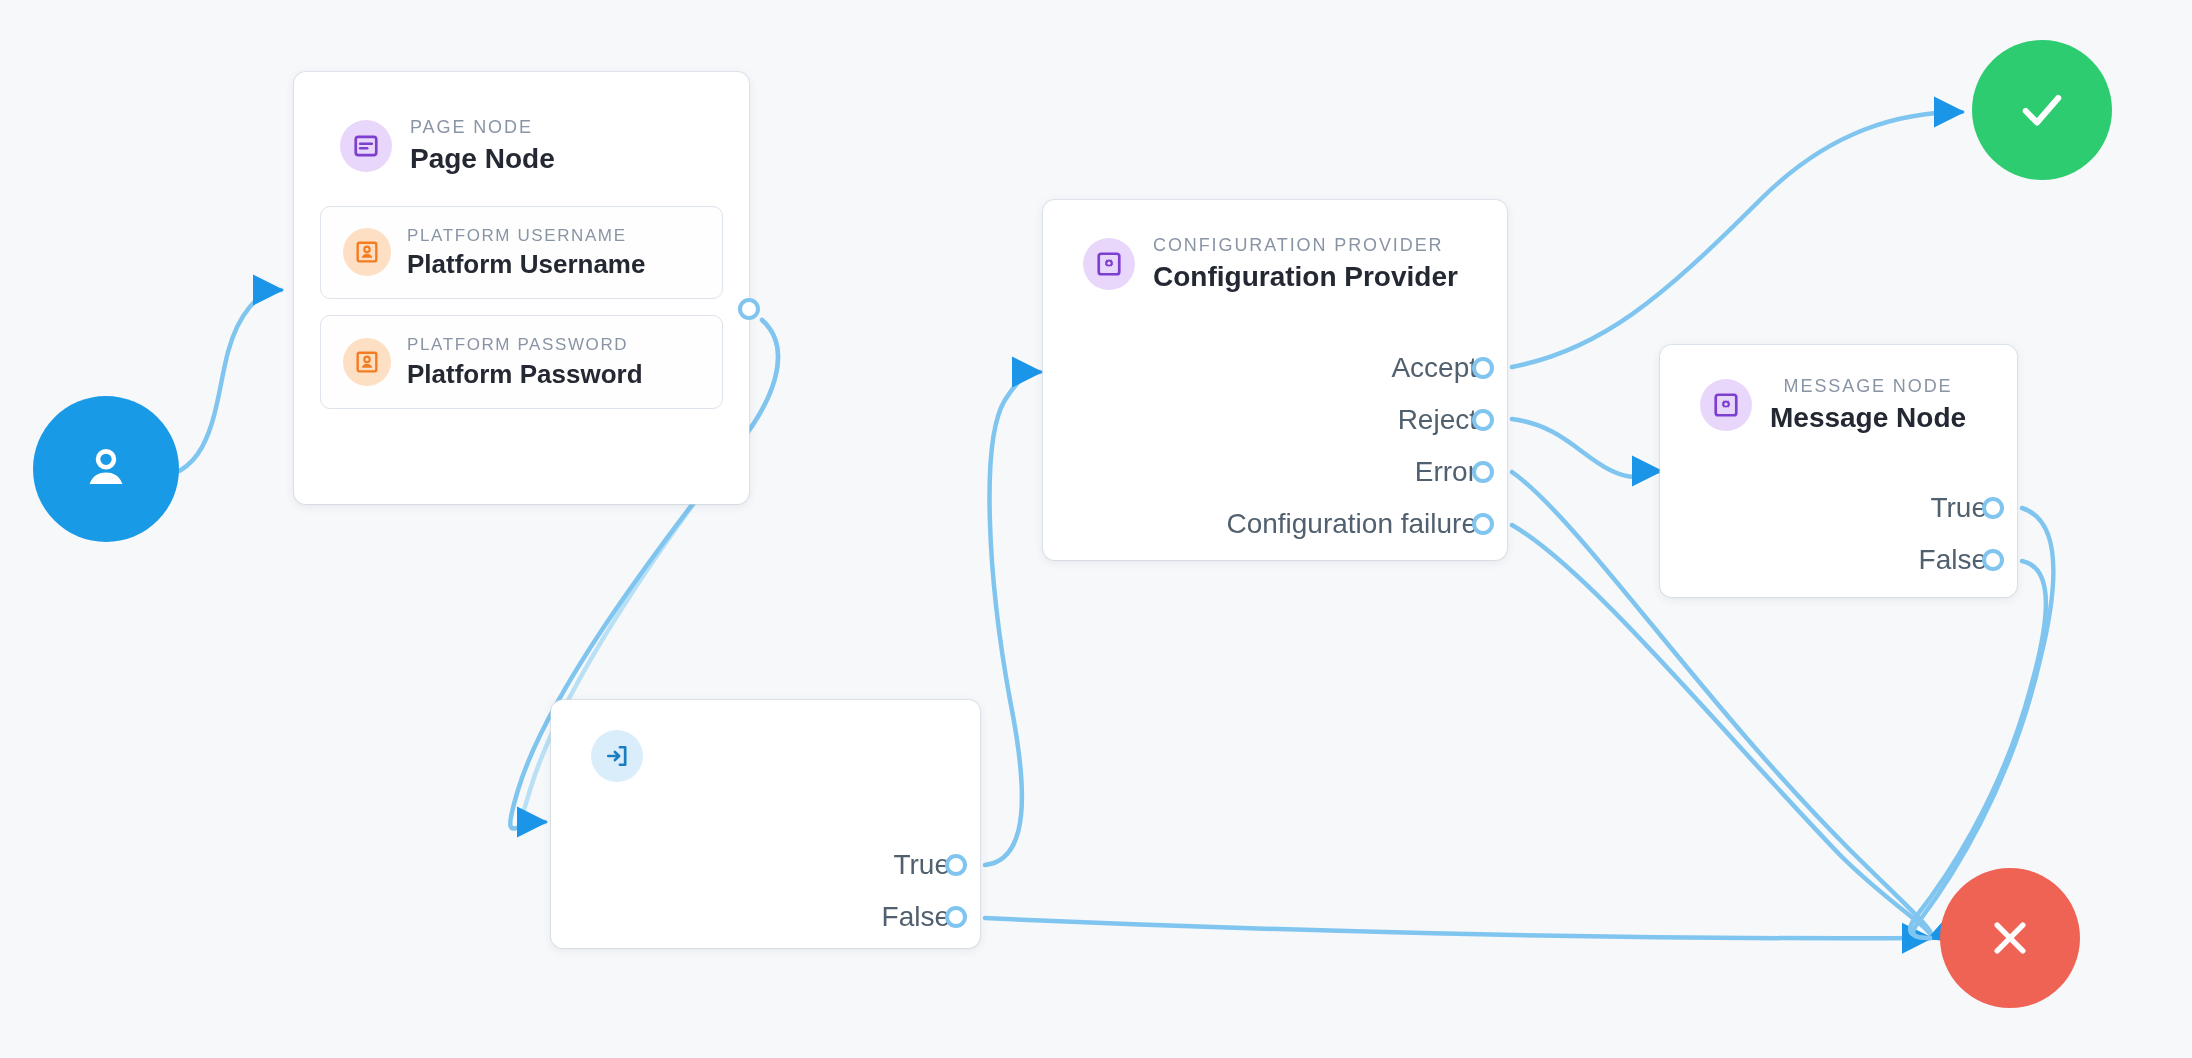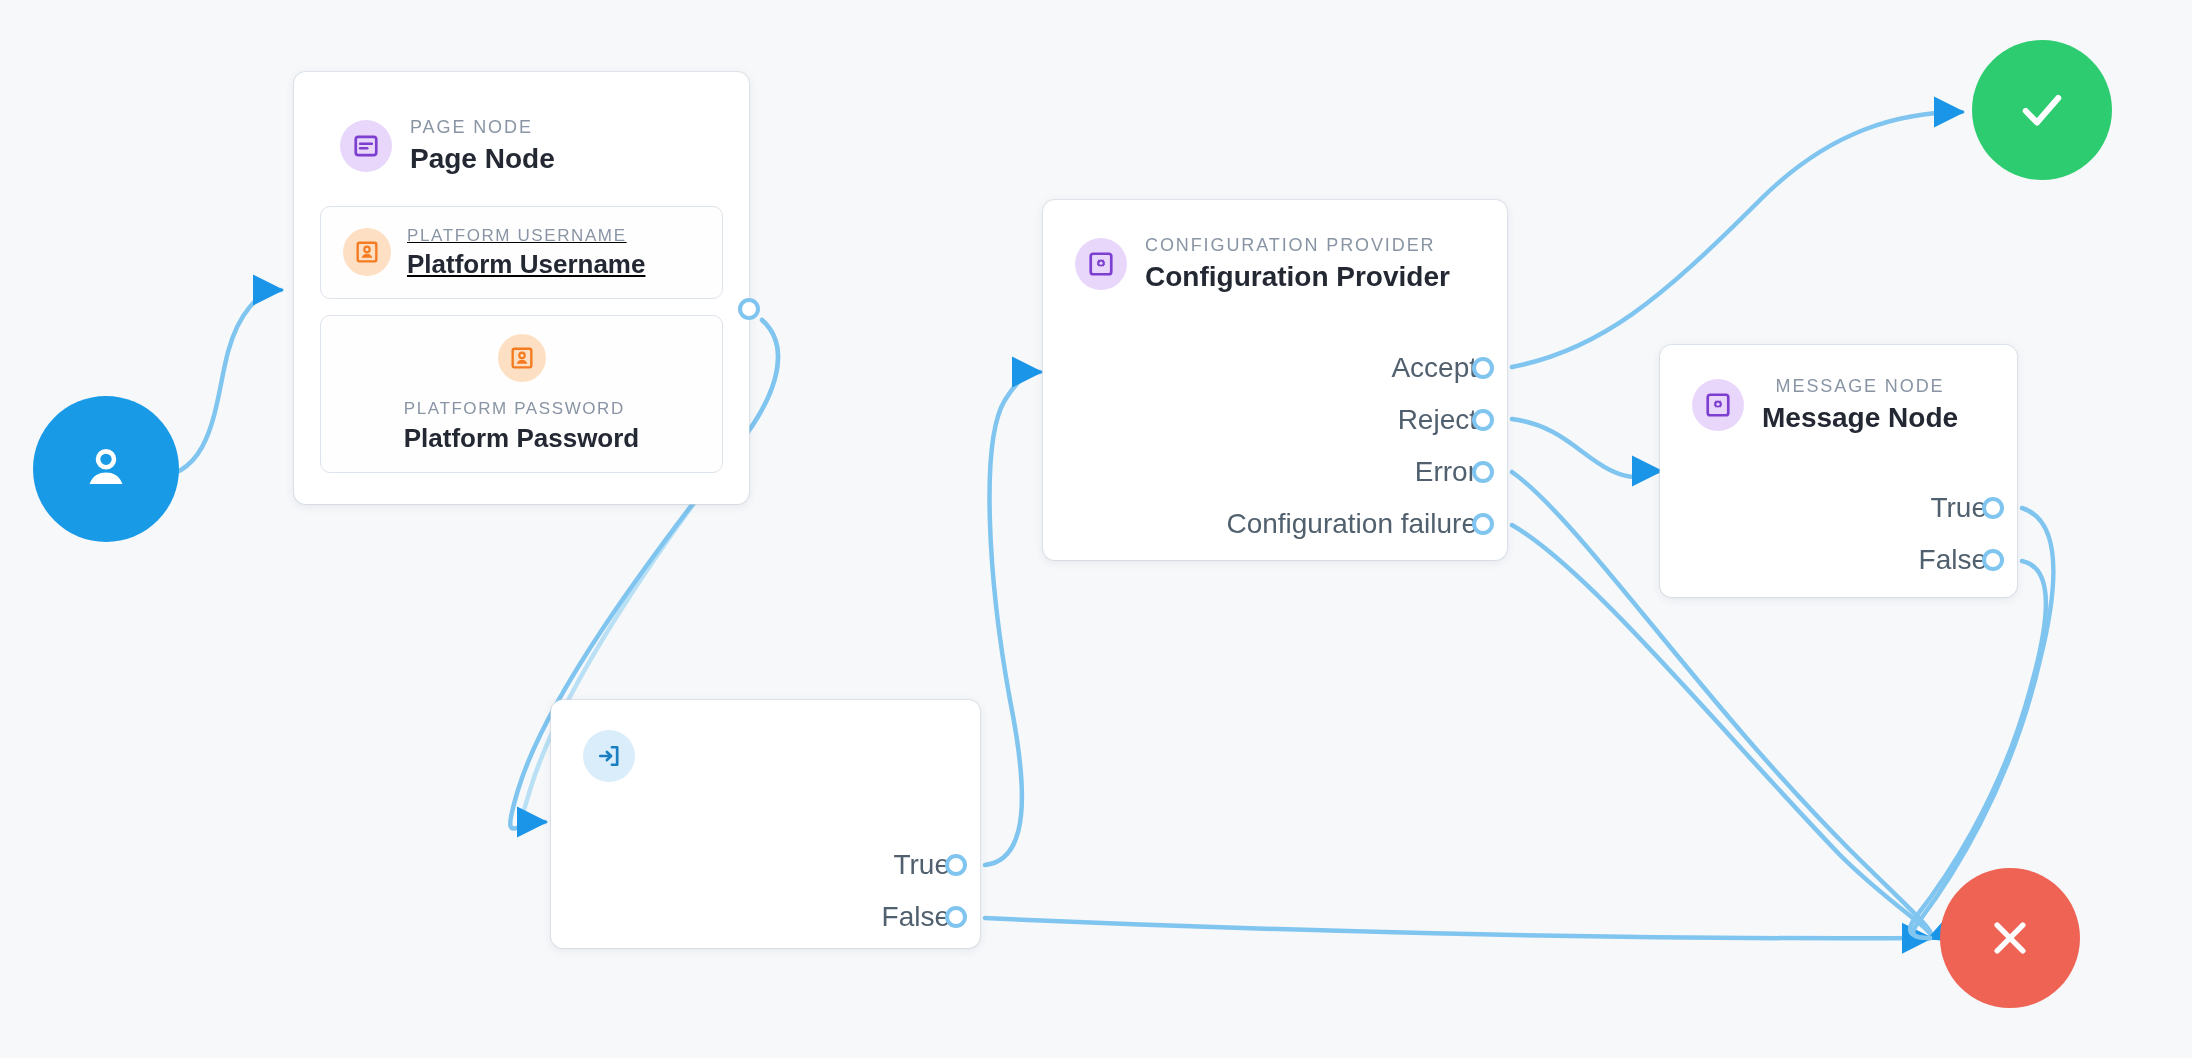--- a/index.html
+++ b/index.html
@@ -25,20 +25,21 @@
     z-index: 1;
   }
 
   
   .node-card {
     position: absolute;
     background: #ffffff;
     border-radius: 12px;
     box-shadow: 0 2px 10px rgba(40,60,90,0.10), 0 0 0 1px rgba(210,218,228,0.55);
     z-index: 3;
+    padding-left: 8px;
   }
   .card-head {
     display: flex;
     align-items: center;
     gap: 18px;
   }
   .badge {
     width: 52px; height: 52px;
     border-radius: 50%;
     flex: 0 0 52px;
@@ -176,35 +177,35 @@
           <line x1="7" y1="10" x2="17" y2="10" stroke="#7c3fcf" stroke-width="2.2" stroke-linecap="round"></line>
           <line x1="7" y1="14" x2="13" y2="14" stroke="#7c3fcf" stroke-width="2.2" stroke-linecap="round"></line>
         </svg>
       </div>
       <div class="head-text">
         <span class="kicker">PAGE NODE</span>
         <span class="title">Page Node</span>
       </div>
     </div>
 
-    <div class="field-card" style="margin: 0 2px 16px 2px; text-decoration: underline;">
+    <div class="field-card" style="margin: 0 2px 16px 2px;">
       <div class="badge orange" style="width:48px;height:48px;flex:0 0 48px;">
         <svg width="26" height="26" viewBox="0 0 24 24">
           <rect x="3.4" y="3.4" width="17.2" height="17.2" rx="1.6" fill="none" stroke="#f57b20" stroke-width="2.2"></rect>
           <circle cx="12" cy="9.6" r="2.5" fill="none" stroke="#f57b20" stroke-width="2"></circle>
           <path d="M7 17.2 C8.2 14.4 10 13.6 12 13.6 C14 13.6 15.8 14.4 17 17.2 Z" fill="#f57b20"></path>
         </svg>
       </div>
       <div class="head-text">
         <span class="kicker">PLATFORM USERNAME</span>
         <span class="title">Platform Username</span>
       </div>
     </div>
 
-    <div class="field-card" style="margin: 0 2px; flex-direction: column;">
+    <div class="field-card" style="margin: 0 2px;">
       <div class="badge orange" style="width:48px;height:48px;flex:0 0 48px;">
         <svg width="26" height="26" viewBox="0 0 24 24">
           <rect x="3.4" y="3.4" width="17.2" height="17.2" rx="1.6" fill="none" stroke="#f57b20" stroke-width="2.2"></rect>
           <circle cx="12" cy="9.6" r="2.5" fill="none" stroke="#f57b20" stroke-width="2"></circle>
           <path d="M7 17.2 C8.2 14.4 10 13.6 12 13.6 C14 13.6 15.8 14.4 17 17.2 Z" fill="#f57b20"></path>
         </svg>
       </div>
       <div class="head-text">
         <span class="kicker">PLATFORM PASSWORD</span>
         <span class="title">Platform Password</span>

